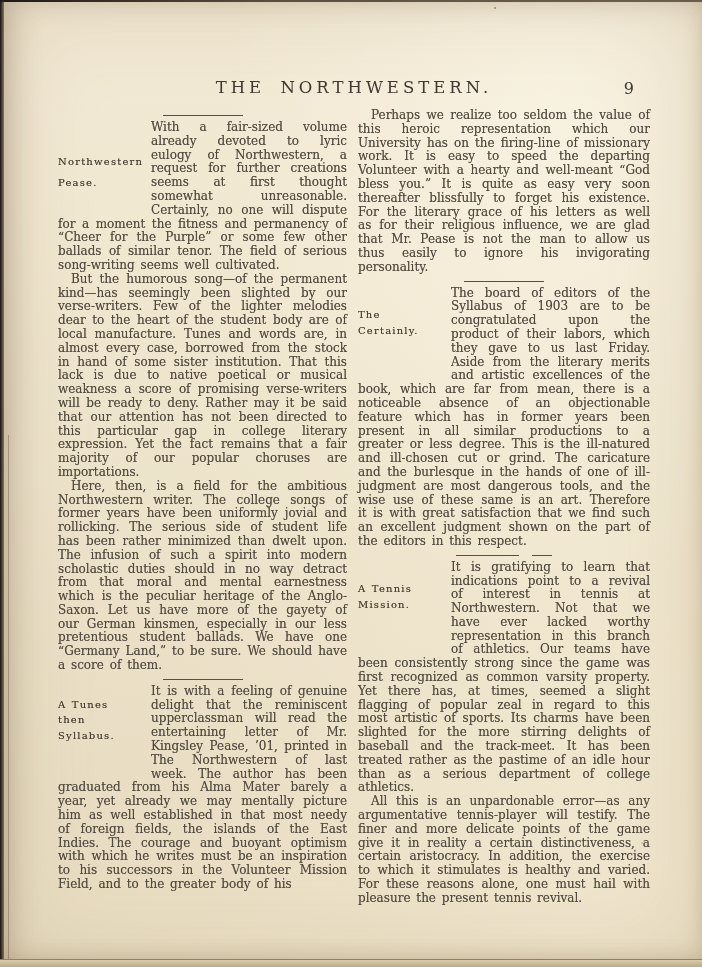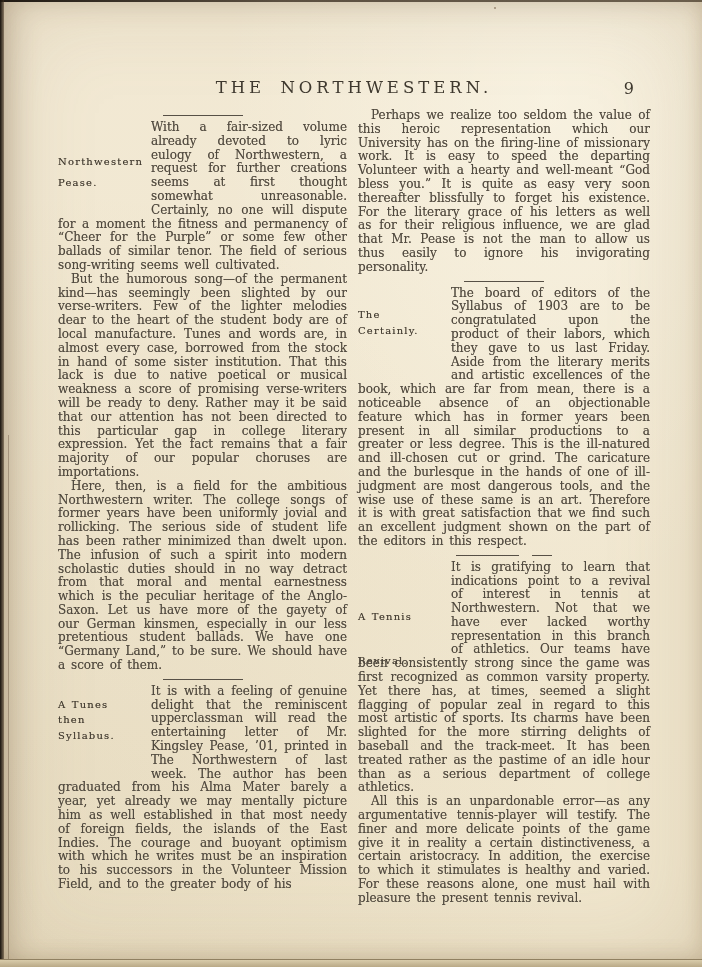--- a/index.html
+++ b/index.html
@@ -67,21 +67,21 @@
 
   .cutin-float { float: left; width: 93px; height: 84px; }
   .sidehead { display: block; font-weight: normal; font-size: 10px;
     letter-spacing: 1.2px; color: #403a30; text-align: left; word-spacing: 1px; }
   .sidehead .sh-line { display: block; line-height: 19px; }
   .ph-songs    .sidehead { padding-top: 30px; }
   .ph-songs    .sidehead .sh-line { line-height: 21px; }
   .ph-syllabus .sidehead { padding-top: 20px; }
   .ph-syllabus .sidehead .sh-line { line-height: 16px; }
   .ph-tennis   .sidehead { padding-top: 20px; }
-  .ph-tennis   .sidehead .sh-line { line-height: 16px; margin-top: 28px; }
+  .ph-tennis   .sidehead .sh-line { line-height: 16px; }
   .ph-malaysia .sidehead { padding-top: 12px; }
   .ph-malaysia .sidehead .sh-line { line-height: 15.5px; }
   .cutin-section { overflow: visible; }
   .cutin-section::after { content: ""; display: block; clear: both; }
 </style>
 </head>
 <body>
 
 <div class="page">
   <div class="edge-top"></div>
@@ -151,21 +151,21 @@
         </p>
       </div>
 
       <div class="rule rule-broken"></div>
 
       <div class="cutin-section ph-tennis">
         <p>
           <span class="cutin-float">
             <span class="sidehead">
               <span class="sh-line">A Tennis</span>
-              <span class="sh-line">Revival.</span>
+              <span class="sh-line">Mission.</span>
             </span>
           </span>
           <span>It is gratifying to learn that indications point to a revival of interest in tennis at Northwestern.  Not that we have ever lacked worthy representation in this branch of athletics.  Our teams have been consistently strong since the game was first recognized as common varsity property.  Yet there has, at times, seemed a slight flagging of popular zeal in regard to this most artistic of sports.  Its charms have been slighted for the more stirring delights of baseball and the track-meet.  It has been treated rather as the pastime of an idle hour than as a serious department of college athletics.</span>
         </p>
       </div>
 
       <p class="indent">All this is an unpardonable error—as any argumentative tennis-player will testify.  The finer and more delicate points of the game give it in reality a certain distinctiveness, a certain aristocracy.  In addition, the exercise to which it stimulates is healthy and varied.  For these reasons alone, one must hail with pleasure the present tennis revival.</p>
     </div>
 
   </div>

